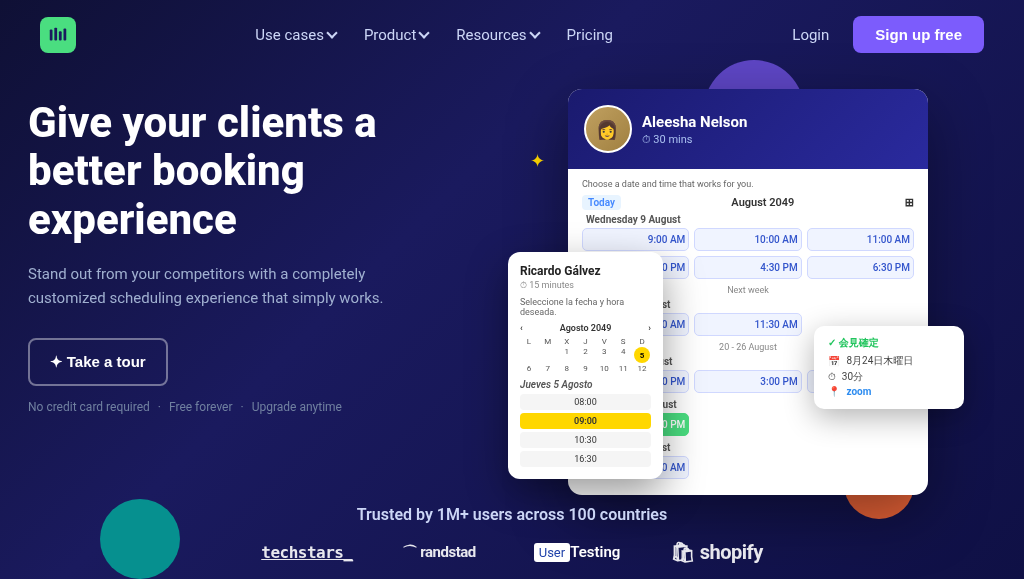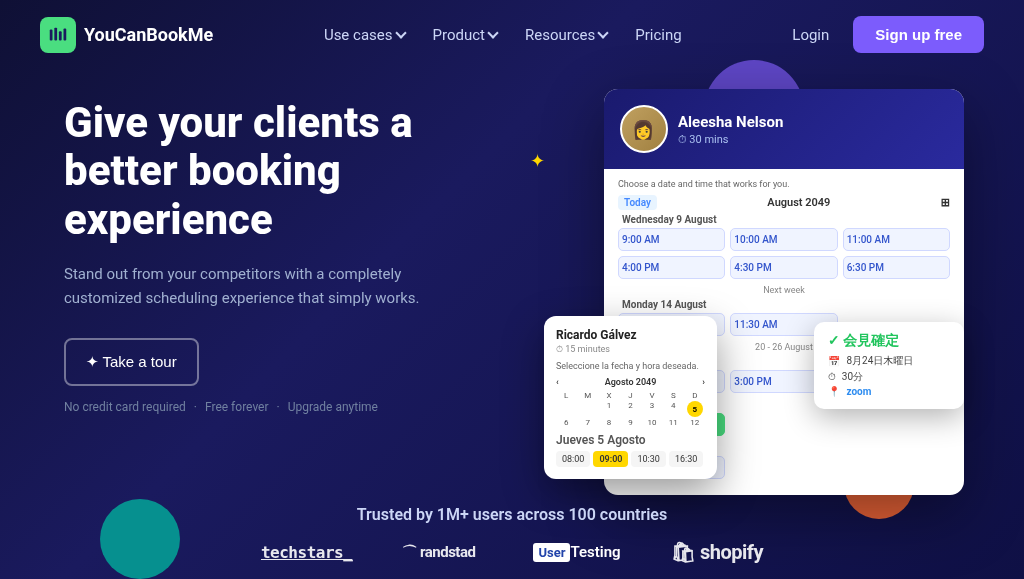--- a/index.html
+++ b/index.html
@@ -118,21 +118,21 @@
       font-size: 15px;
       font-weight: 600;
       border: none;
       cursor: pointer;
     }
 
     
     .hero {
       display: flex;
       align-items: flex-start;
-      padding: 20px 40px 0 64px;
+      padding: 20px 40px 0 28px;
       position: relative;
       z-index: 5;
     }
     .hero-left {
       flex: 0 0 460px;
       padding-top: 10px;
     }
     .hero-title {
       font-size: 42px;
       font-weight: 800;
@@ -163,21 +163,21 @@
       border: none;
       cursor: pointer;
       white-space: nowrap;
     }
     .btn-secondary {
       background: transparent;
       color: #fff;
       padding: 13px 20px;
       border-radius: 8px;
       font-size: 15px;
-      font-weight: 400;
+      font-weight: 700;
       border: 2px solid rgba(255,255,255,0.4);
       cursor: pointer;
       white-space: nowrap;
     }
     .hero-fine-print {
       font-size: 12px;
       color: #7080a0;
       display: flex;
       gap: 8px;
       align-items: center;
@@ -240,21 +240,21 @@
       display: grid;
       grid-template-columns: repeat(3, 1fr);
       gap: 5px;
       margin-bottom: 6px;
     }
     .time-slot {
       background: #f0f4ff;
       border: 1px solid #d0d8ff;
       border-radius: 5px;
       padding: 5px 3px;
-      text-align: left;
+      text-align: right;
       font-size: 10px;
       color: #3355cc;
       font-weight: 500;
     }
     .time-slot.active {
       background: #4ade80;
       border-color: #4ade80;
       color: #fff;
     }
     .week-label {
@@ -268,21 +268,21 @@
       color: #555;
       font-weight: 700;
       margin: 4px 4px 3px;
     }
 
     
     .card-ricardo {
       position: absolute;
       bottom: 10px;
       left: 0;
-      width: 173px;
+      width: 155px;
       background: #fff;
       border-radius: 12px;
       box-shadow: 0 15px 40px rgba(0,0,0,0.4);
       padding: 12px;
       font-size: 10px;
       z-index: 10;
     }
     .card-ricardo h4 { font-size: 12px; font-weight: 700; color: #222; margin-bottom: 2px; }
     .card-ricardo .duration { color: #888; font-size: 9px; margin-bottom: 6px; }
     .card-ricardo .select-hint { color: #666; font-size: 9px; margin-bottom: 6px; }
@@ -309,21 +309,21 @@
       border-radius: 50%;
       color: #000;
       font-weight: 700;
       width: 16px;
       height: 16px;
       display: flex;
       align-items: center;
       justify-content: center;
       margin: auto;
     }
-    .mini-times { display: flex; gap: 3px; }
+    .mini-times { display: flex; flex-direction: column; gap: 3px; }
     .mini-time {
       background: #f5f5f5;
       border-radius: 4px;
       padding: 3px 6px;
       font-size: 9px;
       color: #333;
       text-align: center;
     }
     .mini-time.highlighted { background: #ffd700; font-weight: 600; }
 
@@ -336,21 +336,21 @@
       border-radius: 10px;
       box-shadow: 0 8px 30px rgba(0,0,0,0.3);
       padding: 10px 14px;
       font-size: 10px;
       z-index: 20;
       min-width: 150px;
     }
     .tooltip-card .confirmed {
       color: #22c55e;
       font-weight: 700;
-      font-size: 14px;
+      font-size: 10px;
       margin-bottom: 4px;
     }
     .tooltip-row {
       display: flex;
       align-items: center;
       gap: 6px;
       color: #444;
       margin: 2px 0;
       font-size: 10px;
     }
@@ -386,21 +386,21 @@
     .logo-brand.randstad { font-size: 15px; }
     .logo-brand.shopify { font-size: 20px; }
     .logo-usertesting {
       display: inline-flex;
       align-items: center;
       gap: 0;
     }
     .logo-ut-box {
       background: #fff;
       color: #2244aa;
-      font-weight: 700;
+      font-weight: 400;
       font-size: 13px;
       padding: 2px 5px;
       border-radius: 3px;
       margin-left: 8px;
     }
     .logo-ut-text {
       color: #fff;
       font-size: 15px;
       font-weight: 600;
     }
@@ -430,21 +430,20 @@
   <nav>
     <a href="#" class="nav-logo">
       <div class="logo-icon">
         <svg viewBox="0 0 24 24" fill="none">
           <rect x="3" y="6" width="3" height="12" rx="1" fill="#1a1a5e"></rect>
           <rect x="8" y="4" width="3" height="14" rx="1" fill="#1a1a5e"></rect>
           <rect x="13" y="8" width="3" height="10" rx="1" fill="#1a1a5e"></rect>
           <rect x="18" y="5" width="3" height="13" rx="1" fill="#1a1a5e"></rect>
         </svg>
       </div>
-      <span>YouCanBookMe</span>
     </a>
     <ul class="nav-links">
       <li>
         <a href="#">
           <span>Use cases</span>
           <span class="chevron"></span>
         </a>
       </li>
       <li>
         <a href="#">
@@ -563,21 +562,21 @@
               <div class="mini-day-selected">5</div>
             </span>
           <span>6</span>
             <span>7</span>
             <span>8</span>
             <span>9</span>
             <span>10</span>
             <span>11</span>
             <span>12</span>
         </div>
-        <div style="font-size:12px;color:#555;font-weight:600;margin-bottom:4px;">Jueves 5 Agosto</div>
+        <div style="font-size:10px;color:#555;font-weight:600;margin-bottom:4px;font-style:italic;">Jueves 5 Agosto</div>
         <div class="mini-times">
           <div class="mini-time">08:00</div>
           <div class="mini-time highlighted">09:00</div>
           <div class="mini-time">10:30</div>
           <div class="mini-time">16:30</div>
         </div>
       </div>
 
       <div class="tooltip-card">
         <div class="confirmed">✓ 会見確定</div>

